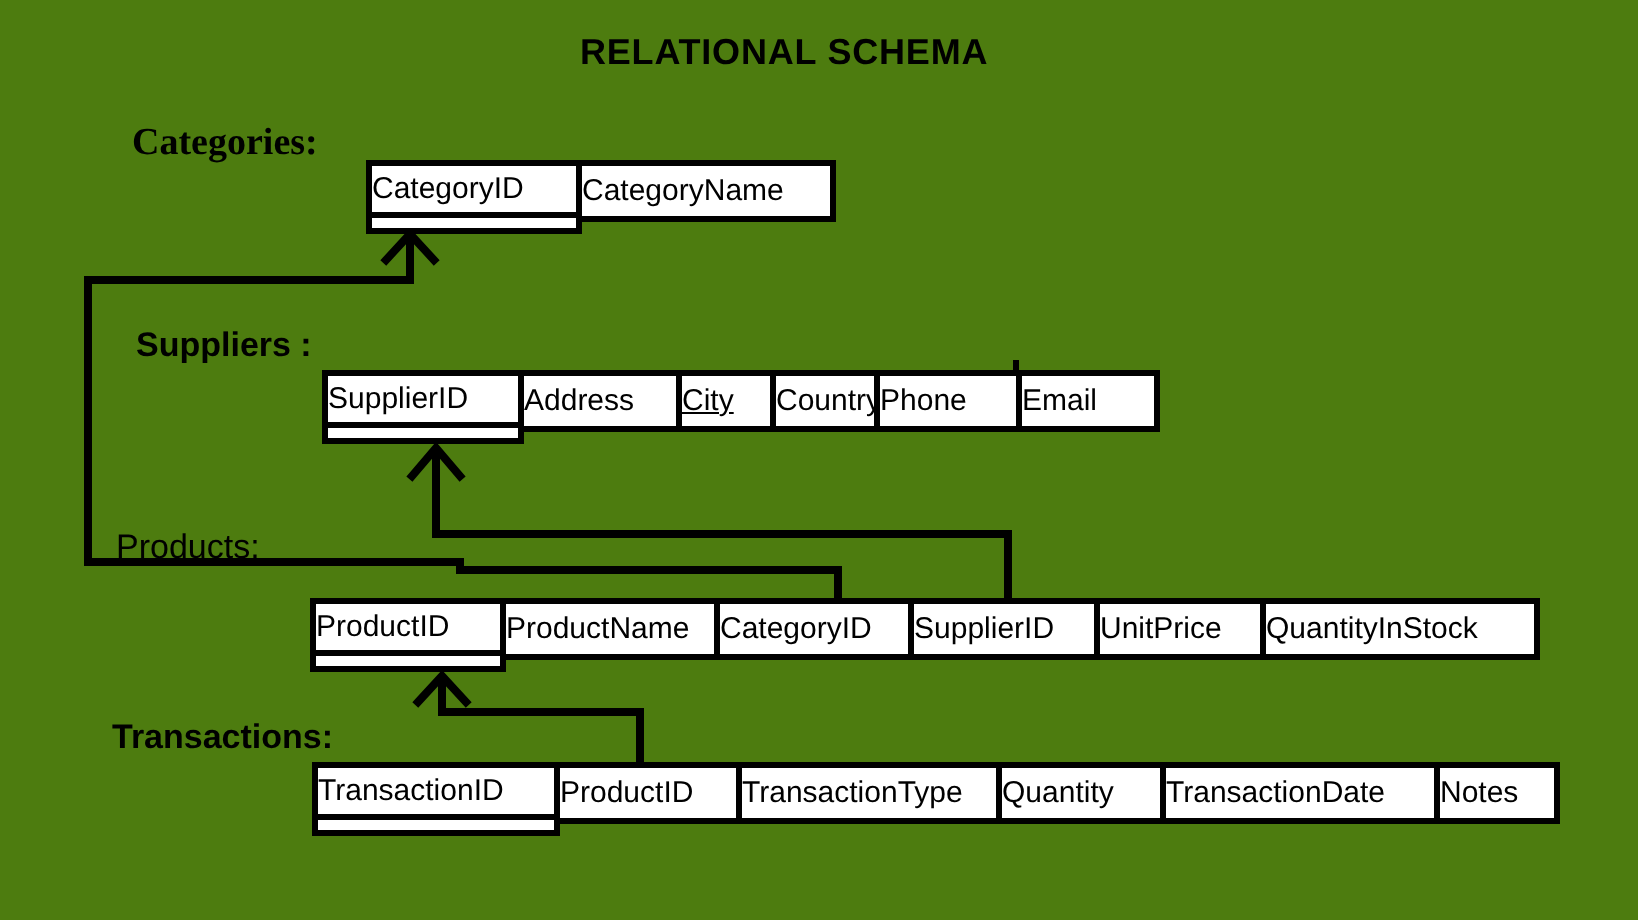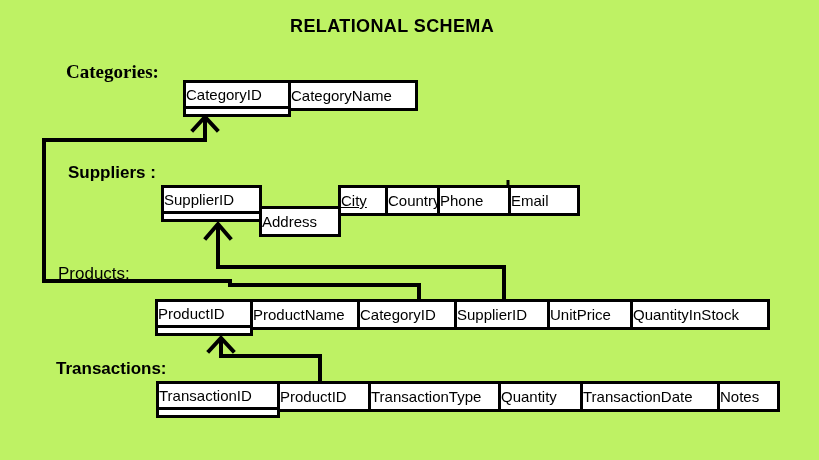--- a/index.html
+++ b/index.html
@@ -1,17 +1,17 @@
 <!DOCTYPE html>
 <html><head>
 <meta charset="utf-8">
 <style>
   html,body { margin:0; padding:0; background:#ffffff; }
   .canvas {
-    position:relative; width:819px; height:460px; background:#bef264;
+    position:relative; width:819px; height:460px; background:#4d7c0f;
     font-family:"Liberation Sans", sans-serif; color:#000; overflow:hidden;
   }
   .title {
     position:absolute; left:290px; top:16px;
     font-size:18px; font-weight:bold; letter-spacing:0.4px;
     font-family:"Liberation Sans", sans-serif;
   }
   .tlabel { position:absolute; font-size:17px; white-space:pre; }
   .label-categories { left:66px; top:61px; font-family:"Liberation Serif", serif; font-weight:bold; font-size:19px; }
   .label-suppliers { left:68px; top:163px; font-weight:bold; }
@@ -63,21 +63,21 @@
     <div class="cell" style="width:130px;">
       <span class="txt">CategoryName</span>
     </div>
   </div>
 
   <div class="tlabel label-suppliers">Suppliers :</div>
   <div class="trow" style="left:161px; top:185px;">
     <div class="cell pk" style="width:101px;">
       <span class="txt">SupplierID</span>
     </div>
-    <div class="cell" style="width:82px;margin-top:21px;">
+    <div class="cell" style="width:82px;">
       <span class="txt">Address</span>
     </div>
     <div class="cell" style="width:50px;text-decoration:underline;">
       <span class="txt">City</span>
     </div>
     <div class="cell" style="width:55px;">
       <span class="txt">Country</span>
     </div>
     <div class="cell" style="width:74px;">
       <span class="txt">Phone</span>

